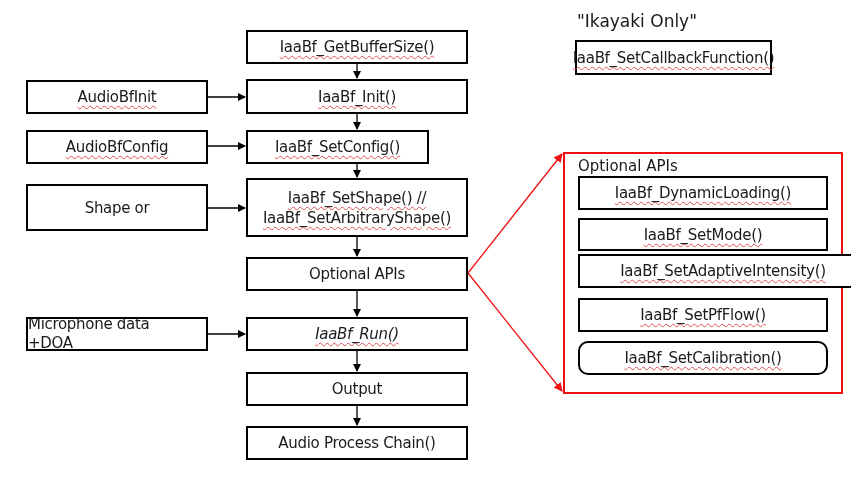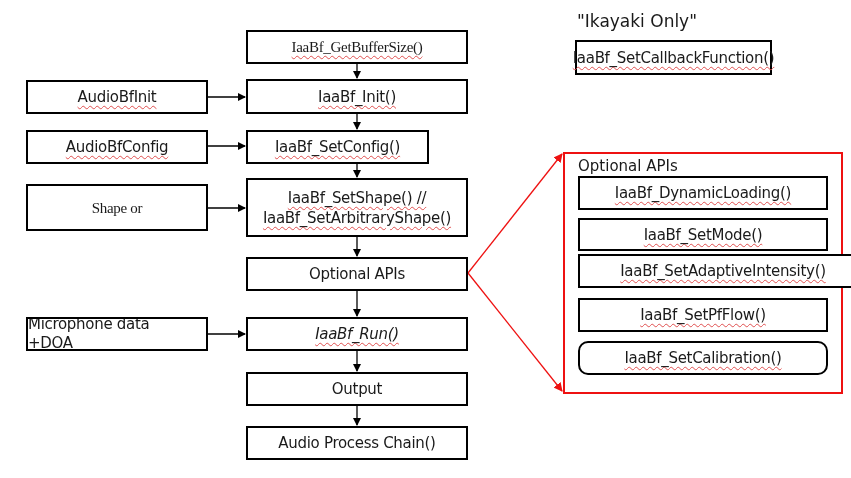--- a/index.html
+++ b/index.html
@@ -37,21 +37,21 @@
 
   <line x1="207" y1="97" x2="245" y2="97" stroke="#000" stroke-width="1.3" marker-end="url(#ah)"></line>
   <line x1="207" y1="146" x2="245" y2="146" stroke="#000" stroke-width="1.3" marker-end="url(#ah)"></line>
   <line x1="207" y1="208" x2="245" y2="208" stroke="#000" stroke-width="1.3" marker-end="url(#ah)"></line>
   <line x1="207" y1="334" x2="245" y2="334" stroke="#000" stroke-width="1.3" marker-end="url(#ah)"></line>
 
   <line x1="468" y1="273" x2="562" y2="154" stroke="#ee1111" stroke-width="1.3" marker-end="url(#ahr)"></line>
   <line x1="468" y1="273" x2="562" y2="391" stroke="#ee1111" stroke-width="1.3" marker-end="url(#ahr)"></line>
 </svg>
 
-<div class="box" style="left:246px;top:30px;width:222px;height:34px;font-family:Liberation Serif, serif;">
+<div class="box" style="left:246px;top:30px;width:222px;height:34px;">
   <span class="sq">IaaBf_GetBufferSize()</span>
 </div>
 <div class="box" style="left:246px;top:79px;width:222px;height:35px;">
   <span class="sq">IaaBf_Init()</span>
 </div>
 <div class="box" style="left:246px;top:130px;width:183px;height:34px;">
   <span class="sq">IaaBf_SetConfig()</span>
 </div>
 <div class="box" style="left:246px;top:178px;width:222px;height:59px;flex-direction:column;">
   <span class="sq">IaaBf_SetShape() //</span>
@@ -69,21 +69,21 @@
 <div class="box" style="left:246px;top:426px;width:222px;height:34px;">
   <span>Audio Process Chain()</span>
 </div>
 
 <div class="box" style="left:26px;top:80px;width:182px;height:34px;">
   <span class="sq">AudioBfInit</span>
 </div>
 <div class="box" style="left:26px;top:130px;width:182px;height:34px;">
   <span class="sq">AudioBfConfig</span>
 </div>
-<div class="box" style="left:26px;top:184px;width:182px;height:47px;flex-direction:row;font-family:Liberation Serif, serif;">
+<div class="box" style="left:26px;top:184px;width:182px;height:47px;flex-direction:row;">
   <span>Shape or</span>
 </div>
 <div class="box clip" style="left:26px;top:317px;width:182px;height:34px;flex-direction:column;justify-content:flex-start;">
   <span style="margin-top:-4px;line-height:19px;">Microphone data</span>
   <span style="line-height:19px;">+DOA</span>
 </div>
 
 <div class="label" style="left:577px;top:11px;font-size:17px;">"Ikayaki Only"</div>
 <div class="box" style="left:575px;top:40px;width:197px;height:35px;">
   <span class="sq">IaaBf_SetCallbackFunction()</span>

